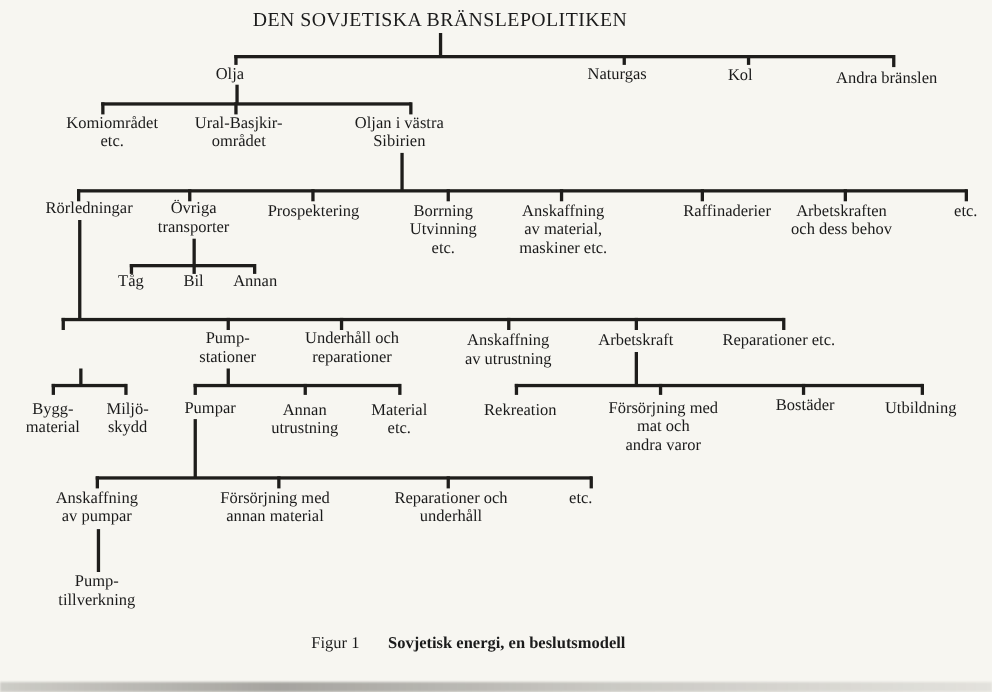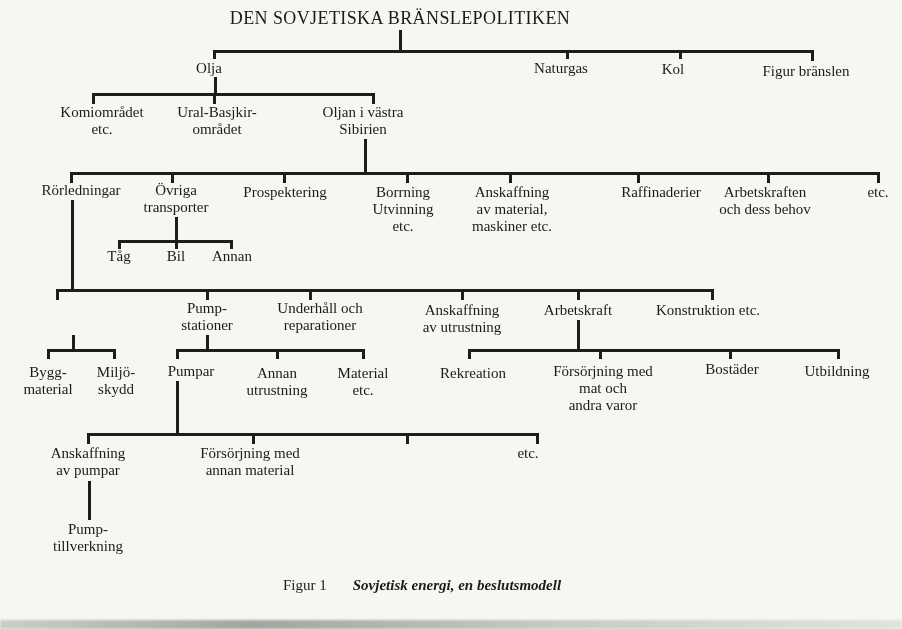--- a/index.html
+++ b/index.html
@@ -29,42 +29,42 @@
   }
   .ln{position:absolute;background:#1e1d1b;}
   .ln.h{height:2.5px;}
   .ln.v{width:2.5px;}
   .caption{
     position:absolute;
     font-size:15px;
     white-space:nowrap;
   }
   .caption .fig-label{font-style:normal;}
-  .caption .fig-title{font-style:italic;font-weight:600;margin-left:26px;}
+  .caption .fig-title{font-weight:600;margin-left:26px;}
   .scan-shadow{
     position:absolute;left:0;top:620px;width:902px;height:9px;
     background:linear-gradient(90deg,
       rgba(110,108,102,.30),
       rgba(85,83,78,.50) 28%,
       rgba(110,108,102,.32) 62%,
       rgba(140,138,132,.18));
     filter:blur(1px);
   }
 </style>
 </head>
 <body>
 
 <div id="canvas">
 
   <div class="page-title" style="left:400px;top:8px">DEN SOVJETISKA BRÄNSLEPOLITIKEN</div>
 
   <div class="node" style="left:209px;top:60px">Olja</div>
   <div class="node" style="left:561px;top:60px">Naturgas</div>
   <div class="node" style="left:673px;top:61px">Kol</div>
-  <div class="node" style="left:806px;top:63px">Figur bränslen</div>
+  <div class="node" style="left:806px;top:63px">Andra bränslen</div>
 
   <div class="node" style="left:102px;top:104px">Komiområdet
 etc.</div>
   <div class="node" style="left:217px;top:104px">Ural-Basjkir-
 området</div>
   <div class="node" style="left:363px;top:104px">Oljan i västra
 Sibirien</div>
 
   <div class="node" style="left:81px;top:182px">Rörledningar</div>
   <div class="node" style="left:176px;top:182px">Övriga
@@ -85,21 +85,21 @@
   <div class="node" style="left:176px;top:248px">Bil</div>
   <div class="node" style="left:232px;top:248px">Annan</div>
 
   <div class="node" style="left:207px;top:300px">Pump-
 stationer</div>
   <div class="node" style="left:320px;top:300px">Underhåll och
 reparationer</div>
   <div class="node" style="left:462px;top:302px">Anskaffning
 av utrustning</div>
   <div class="node" style="left:578px;top:302px">Arbetskraft</div>
-  <div class="node" style="left:708px;top:302px">Konstruktion etc.</div>
+  <div class="node" style="left:708px;top:302px">Reparationer etc.</div>
 
   <div class="node" style="left:48px;top:364px">Bygg-
 material</div>
   <div class="node" style="left:116px;top:364px">Miljö-
 skydd</div>
   <div class="node" style="left:191px;top:363px">Pumpar</div>
   <div class="node" style="left:277px;top:365px">Annan
 utrustning</div>
   <div class="node" style="left:363px;top:365px">Material
 etc.</div>
@@ -107,20 +107,22 @@
   <div class="node" style="left:603px;top:363px">Försörjning med
 mat och
 andra varor</div>
   <div class="node" style="left:732px;top:361px">Bostäder</div>
   <div class="node" style="left:837px;top:363px">Utbildning</div>
 
   <div class="node" style="left:88px;top:445px">Anskaffning
 av pumpar</div>
   <div class="node" style="left:250px;top:445px">Försörjning med
 annan material</div>
+  <div class="node" style="left:410px;top:445px">Reparationer och
+underhåll</div>
   <div class="node" style="left:528px;top:445px">etc.</div>
 
   <div class="node" style="left:88px;top:521px">Pump-
 tillverkning</div>
 
   <div class="caption" style="left:283px;top:577px">
     <span class="fig-label">Figur 1</span><span class="fig-title">Sovjetisk energi, en beslutsmodell</span>
   </div>
 
   <div class="scan-shadow"></div>

